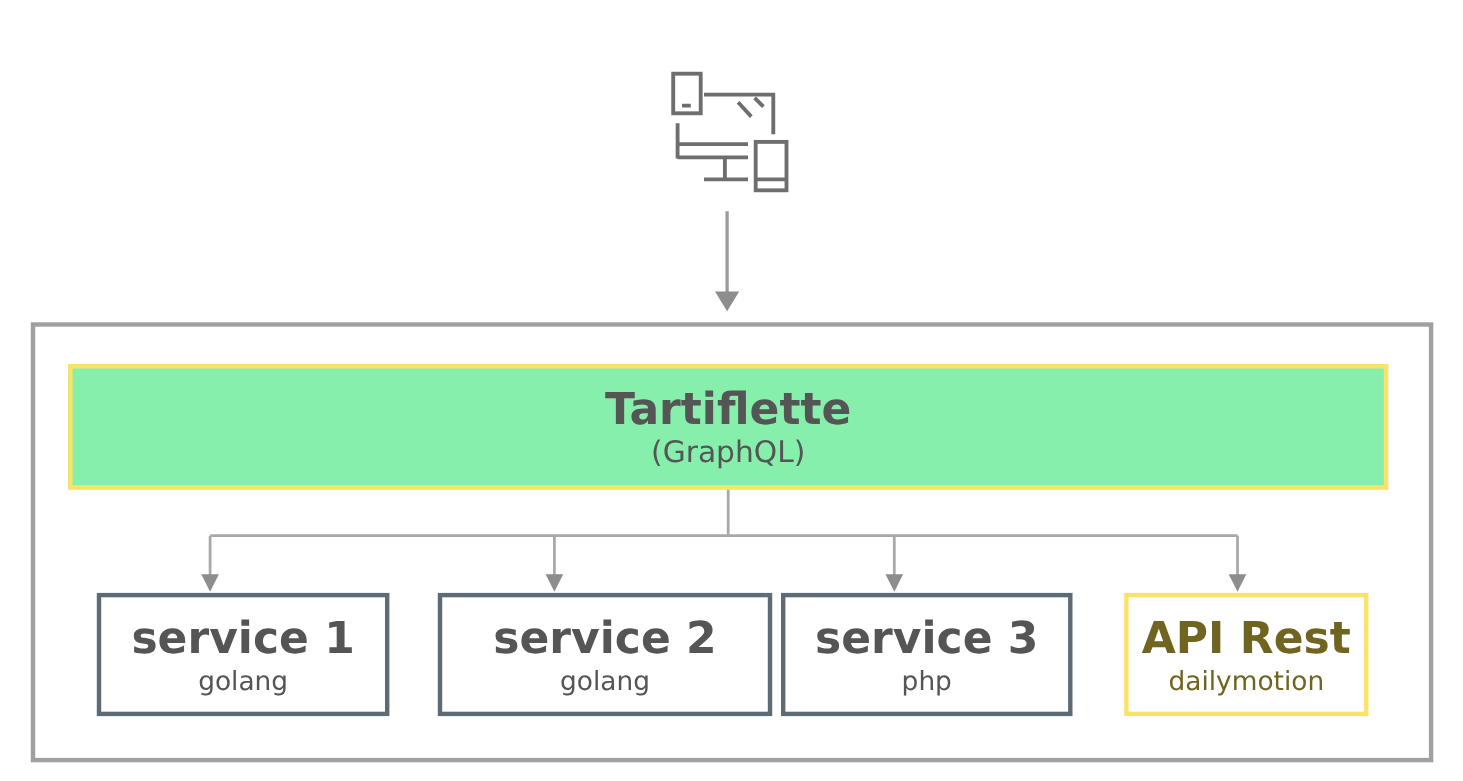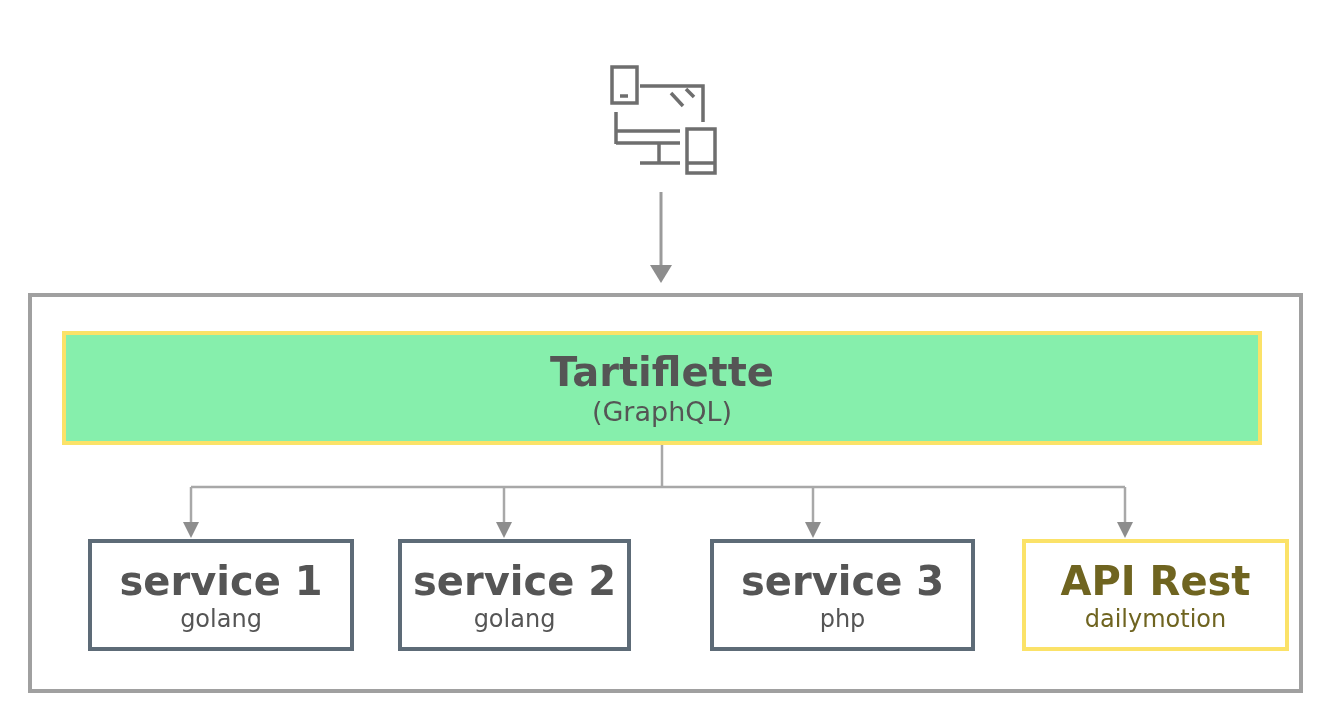--- a/index.html
+++ b/index.html
@@ -33,23 +33,23 @@
 
   .service-box{
     position:absolute;top:539px;height:112px;background:#ffffff;
     border:4px solid var(--slate-border);
     display:flex;flex-direction:column;align-items:center;justify-content:center;margin-left:30px;
   }
   .service-box .box-title{font-size:40px;font-weight:bold;color:var(--text-gray);line-height:1.2;}
   .service-box .box-subtitle{font-size:24px;color:var(--text-gray);line-height:1.2;}
 
   #service-1{left:58px;width:266px;}
-  #service-2{left:368px;width:233px;}
+  #service-2{left:368px;width:304px;}
   #service-3{left:680px;width:265px;}
-  #service-4{left:992px;width:267px;border-color:var(--accent-yellow);}
+  #service-4{left:992px;width:222px;border-color:var(--accent-yellow);}
   #service-4 .box-title,#service-4 .box-subtitle{color:var(--text-olive);}
 </style>
 </head>
 <body>
 
 <div class="stage">
 
   <svg style="left:588px;top:55px" width="150" height="235" viewBox="0 0 150 235" fill="none" stroke="#6e6e6e" stroke-width="3.5">
 
     <rect x="24" y="12" width="25" height="36"></rect>

